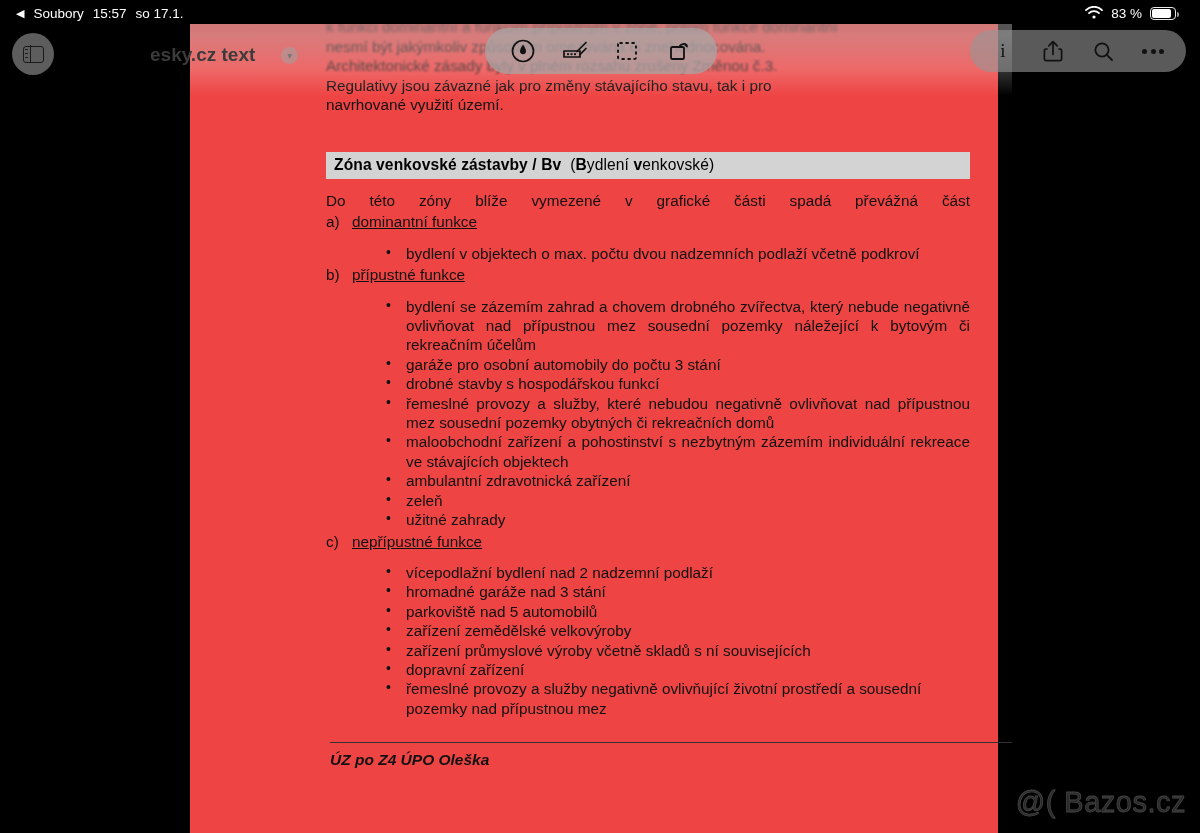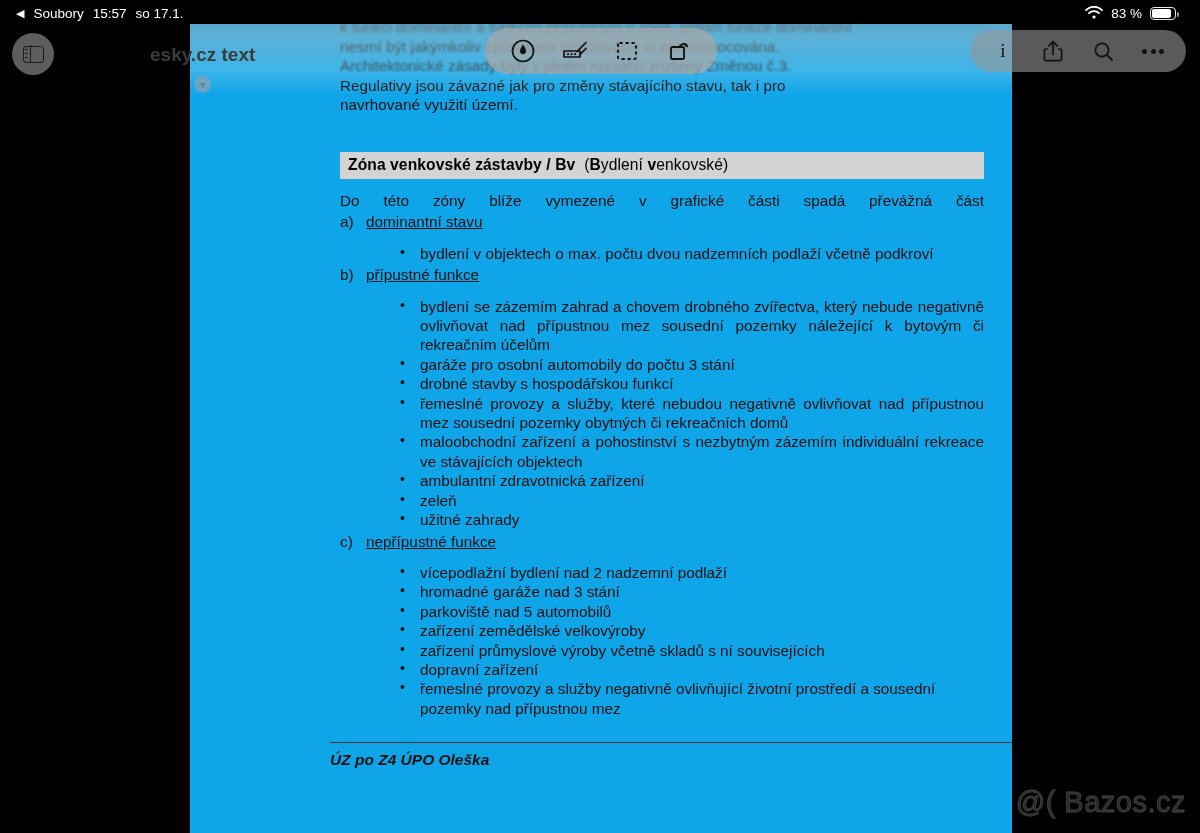--- a/index.html
+++ b/index.html
@@ -12,22 +12,22 @@
   #screen {
     position: relative;
     width: 1200px; height: 833px;
     background: #000;
     overflow: hidden;
   }
 
   
   #page {
     position: absolute;
-    left: 190px; top: 0; width: 822px; height: 833px;
-    background: #0ea5e9;
+    left: 176px; top: 0; width: 822px; height: 833px;
+    background: #ef4444;
     overflow: hidden;
   }
   #page-inner {
     position: absolute;
     left: 0; top: 0; width: 822px;
     padding: 0 28px 0 150px;
   }
   .doc-text {
     font-family: "Liberation Sans", sans-serif;
     color: #111;
@@ -162,25 +162,24 @@
   #bar-left   { left: 0; top: 0; width: 190px; height: 833px; }
   #bar-right  { left: 1012px; top: 0; width: 188px; height: 833px; }
   
   #bar-top { left: 0; top: 0; width: 1200px; height: 24px; z-index: 22; }
 
   
   #doc-title {
     position: absolute;
     left: 150px; top: 44px;
     z-index: 21;
-    display: flex; align-items: center; gap: 10px;
+    display: flex; align-items: center; gap: 26px;
     color: #3b3b3b;
     font-size: 19px; font-weight: bold;
     filter: blur(0.45px);
-    flex-direction: column;
   }
   #doc-title .chev {
     width: 17px; height: 17px; border-radius: 50%;
     background: rgba(160,160,160,.55);
     display: flex; align-items: center; justify-content: center;
     font-size: 10px; color: #777; font-weight: normal;
   }
 
   
   #sidebar-btn {
@@ -279,21 +278,21 @@
         <span class="hb">Zóna venkovské zástavby / Bv</span><span class="hn">&nbsp;&nbsp;</span><span class="hn">(</span><span class="hb">B</span><span class="hn">ydlení </span><span class="hb">v</span><span class="hn">enkovské)</span>
       </div>
 
       <div class="doc-text intro">
         <div style="text-align:justify;text-align-last:justify">Do této zóny blíže vymezené v grafické části spadá převážná část</div>
       </div>
 
       <div class="sec">
         <div class="doc-text sec-head">
           <span class="sec-letter">a)</span>
-          <span class="sec-title">dominantní stavu</span>
+          <span class="sec-title">dominantní funkce</span>
         </div>
         <ul class="bul doc-text">
           <li>bydlení v objektech o max. počtu dvou nadzemních podlaží včetně podkroví</li>
         </ul>
       </div>
 
       <div class="sec">
         <div class="doc-text sec-head">
           <span class="sec-letter">b)</span>
           <span class="sec-title">přípustné funkce</span>

